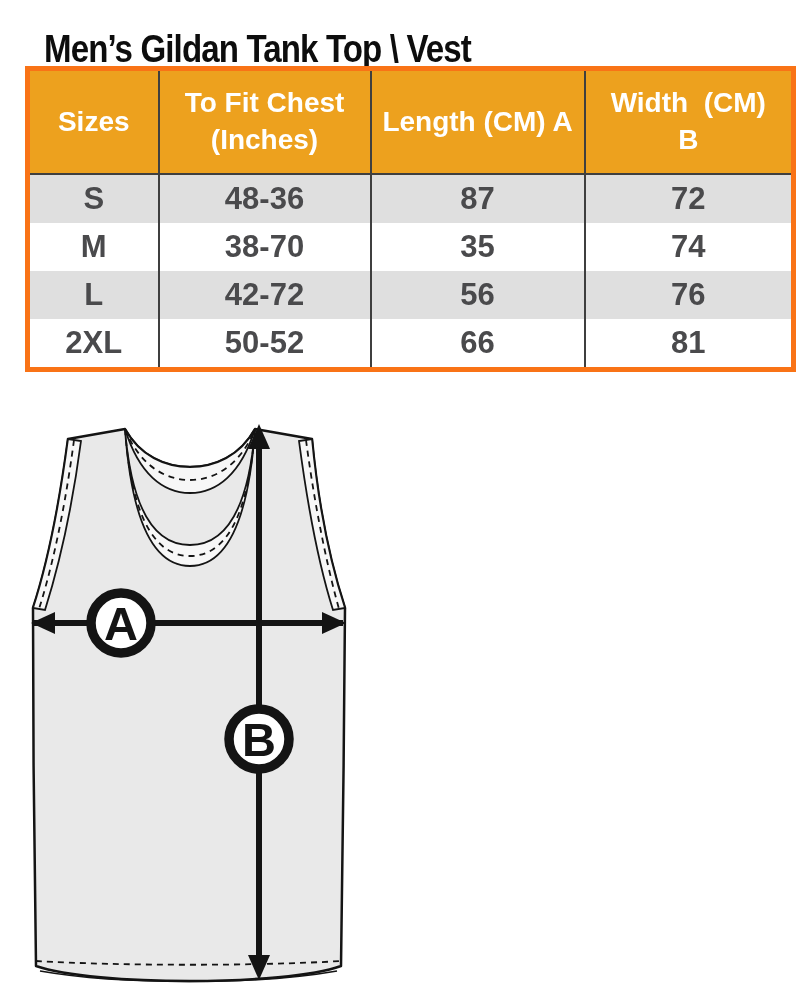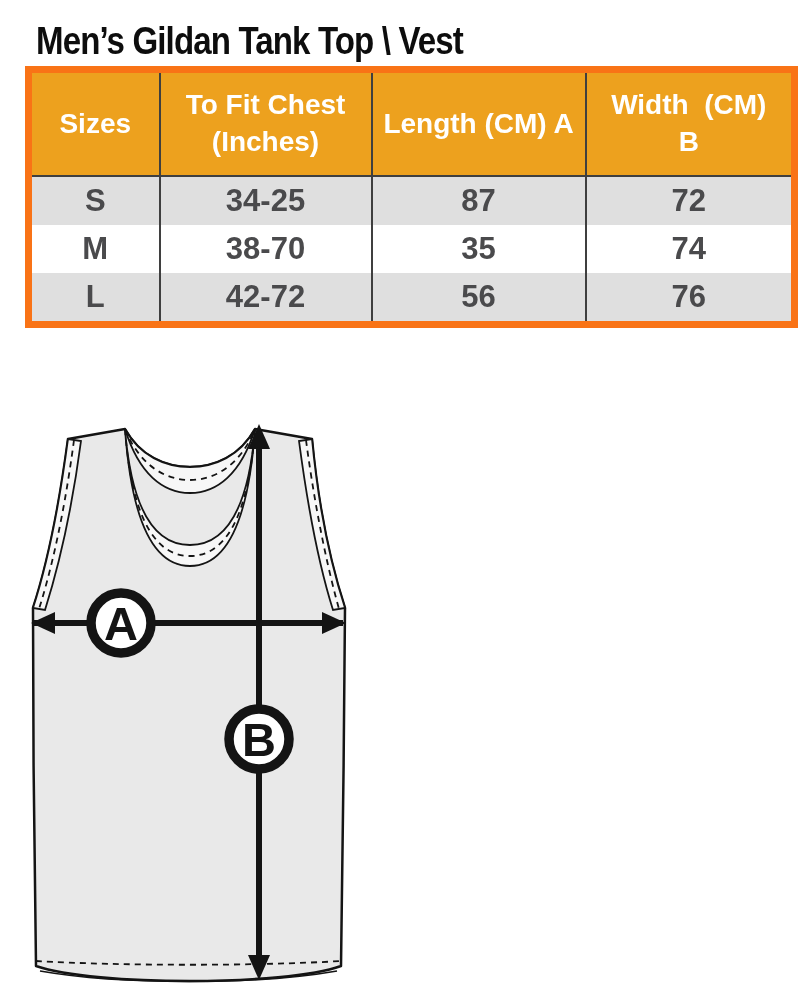--- a/index.html
+++ b/index.html
@@ -5,21 +5,21 @@
   html,body{margin:0;padding:0;background:#ffffff;}
   .page{
     position:relative;
     width:812px;height:1000px;
     background:#ffffff;
     font-family:"Liberation Sans", sans-serif;
     overflow:hidden;
   }
   .title{
     position:absolute;left:28px;top:12px;
-    margin:8px;
+    margin:16px;
     font-size:38px;font-weight:bold;color:#0d0d0d;
     letter-spacing:-1px;
     white-space:nowrap;
   }
   .title .squeeze{
     display:inline-block;
     transform:scaleX(0.87);
     transform-origin:left center;
   }
   table.size-chart{
@@ -31,21 +31,21 @@
   table.size-chart col.c1{width:131px;}
   table.size-chart col.c2{width:212px;}
   table.size-chart col.c3{width:214px;}
   table.size-chart col.c4{width:209px;}
   table.size-chart th, table.size-chart td{
     text-align:center;vertical-align:middle;
     padding:0;
     border-left:2px solid #3f3f3f;
   }
   table.size-chart th:first-child, table.size-chart td:first-child{border-left:none;}
-  table.size-chart{border:7px solid #f97316;}
+  table.size-chart{border:5px solid #f97316;}
   table.size-chart thead th{
     height:102px;
     background:#eda11e;
     color:#ffffff;
     font-size:28px;font-weight:bold;line-height:1.32;
     white-space:pre-wrap;
     border-bottom:2px solid #3f3f3f;
   }
   table.size-chart tbody td{
     height:48px;
@@ -84,35 +84,41 @@
         <th>To Fit Chest
 (Inches)</th>
         <th>Length (CM) A</th>
         <th>Width  (CM)
 B</th>
       </tr>
     </thead>
     <tbody>
       <tr>
         <td>S</td>
-        <td>34-25</td>
+        <td>48-36</td>
         <td>87</td>
         <td>72</td>
       </tr>
       <tr>
         <td>M</td>
         <td>38-70</td>
         <td>35</td>
         <td>74</td>
       </tr>
       <tr>
         <td>L</td>
         <td>42-72</td>
         <td>56</td>
         <td>76</td>
+      </tr>
+      <tr>
+        <td>2XL</td>
+        <td>50-52</td>
+        <td>66</td>
+        <td>81</td>
       </tr>
     </tbody>
   </table>
 
   <div class="diagram-wrap">
     <svg width="400" height="586" viewBox="0 0 400 586" xmlns="http://www.w3.org/2000/svg">
 
       <path d="M 68 25 C 61 78 50 142 33 194 C 33 310 34 440 36 552 C 95 572 285 572 341 552 C 343 440 344 310 345 194 C 328 142 317 78 312 25 L 255 15 C 240 42 215 53 190 53 C 165 53 140 42 125 15 Z" fill="#e9e9e9" stroke="#141414" stroke-width="2.5" stroke-linejoin="round"></path>
 
       <path d="M 68 25 C 61 78 50 142 33 194 L 45 196 C 62 142 74 80 81 27 Z" fill="#f7f7f7" stroke="#141414" stroke-width="1.8"></path>

